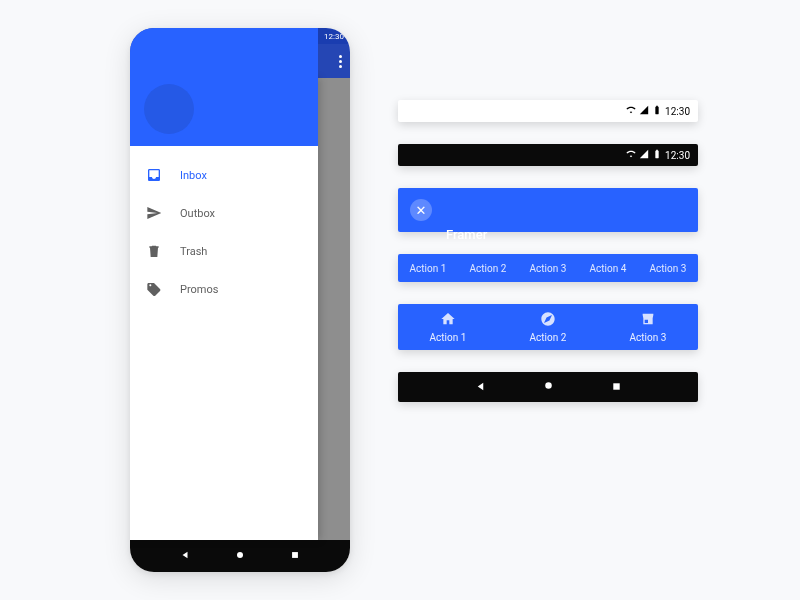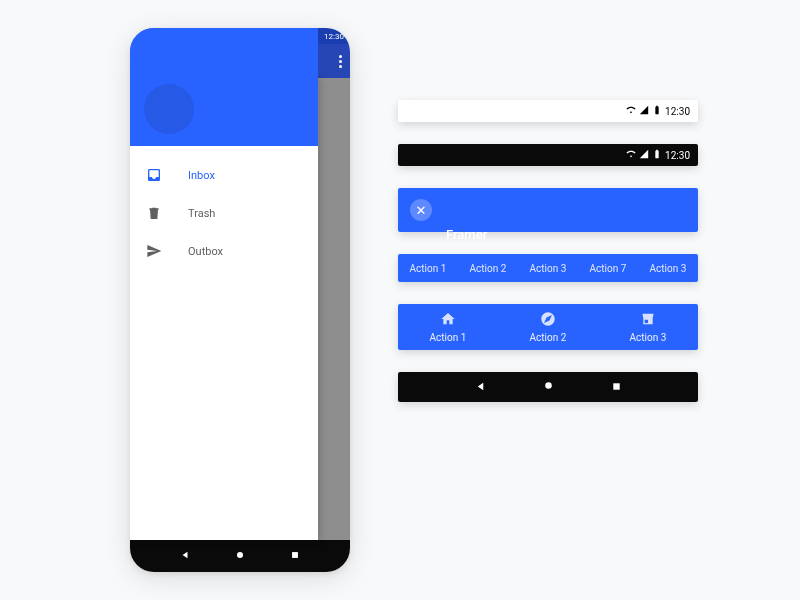--- a/index.html
+++ b/index.html
@@ -48,21 +48,21 @@
   .avatar{
     width:50px;height:50px;border-radius:50%;background:var(--blue-light);
     margin:6px 0 0 14px;
   }
   .account-row{display:flex;align-items:center;justify-content:space-between;
     padding:0 12px;margin-top:20px;}
   .account-row span{font-size:10px;}
   .account-row .chev{font-size:8px;}
   .drawer-list{flex:1;padding:10px 0;overflow:hidden;}
   .drawer-item{
-    display:flex;align-items:center;gap:26px;height:38px;padding:0 16px;
+    display:flex;align-items:center;gap:18px;height:38px;padding:0 16px;
     color:#606060;cursor:pointer;
   }
   .drawer-item.active{color:var(--blue);}
   .drawer-item .icon{width:16px;height:16px;display:flex;align-items:center;justify-content:center;}
   .drawer-item .icon svg{fill:currentColor;}
   .drawer-item.active .icon svg{fill:var(--blue);}
   .drawer-item .label{font-size:11px;color:inherit;}
 
   .navbar{
     height:32px;background:var(--black);display:flex;align-items:center;justify-content:center;gap:44px;
@@ -130,32 +130,40 @@
             <span class="icon">
               <svg viewBox="0 0 24 24" width="16" height="16">
                   <path d="M19 3H5c-1.1 0-2 .9-2 2v14c0 1.1.9 2 2 2h14c1.1 0 2-.9 2-2V5c0-1.1-.9-2-2-2zm0 12h-4c0 1.66-1.34 3-3 3s-3-1.34-3-3H5V5h14v10z"></path>
                 </svg>
             </span>
             <span class="label">Inbox</span>
           </div>
           <div class="drawer-item">
             <span class="icon">
               <svg viewBox="0 0 24 24" width="16" height="16" fill="#606060">
+                  <path d="M2 21l21-9L2 3v7l15 2-15 2z"></path>
+                </svg>
+            </span>
+            <span class="label">Outbox</span>
+          </div>
+          <div class="drawer-item">
+            <span class="icon">
+              <svg viewBox="0 0 24 24" width="16" height="16" fill="#606060">
                   <path d="M6 7h12l-1 14H7L6 7zm3-3h6l1 2H8l1-2zM5 5h14v2H5z"></path>
                 </svg>
             </span>
             <span class="label">Trash</span>
           </div>
           <div class="drawer-item">
             <span class="icon">
               <svg viewBox="0 0 24 24" width="16" height="16" fill="#606060">
-                  <path d="M2 21l21-9L2 3v7l15 2-15 2z"></path>
-                </svg>
-            </span>
-            <span class="label">Outbox</span>
+                  <path d="M21 12l-9-9H4c-1.1 0-2 .9-2 2v8l9 9c.78.78 2.05.78 2.83 0l7.17-7.17c.78-.78.78-2.05 0-2.83zM6.5 8C5.67 8 5 7.33 5 6.5S5.67 5 6.5 5 8 5.67 8 6.5 7.33 8 6.5 8z"></path>
+                </svg>
+            </span>
+            <span class="label">Promos</span>
           </div>
         </div>
       </div>
     </div>
     <div class="navbar">
       <span class="nav-btn"><svg width="10" height="10" viewBox="0 0 24 24" fill="#fff">
             <path d="M18 4v16L6 12z"></path>
           </svg></span>
       <span class="nav-btn"><svg width="12" height="12" viewBox="0 0 24 24" fill="#fff">
             <circle cx="12" cy="12" r="6"></circle>
@@ -198,21 +206,21 @@
       <div class="close-btn">
         <span>✕</span>
       </div>
       <span class="title">Framer</span>
     </div>
 
     <div class="bar tabs">
       <div class="tab">Action 1</div>
       <div class="tab">Action 2</div>
       <div class="tab">Action 3</div>
-      <div class="tab">Action 7</div>
+      <div class="tab">Action 4</div>
       <div class="tab">Action 3</div>
     </div>
 
     <div class="bar bottomnav">
       <div class="bn">
         <span><svg viewBox="0 0 24 24">
               <path d="M10 20v-6h4v6h5v-8h3L12 3 2 12h3v8z"></path>
             </svg></span>
         <span>Action 1</span>
       </div>

